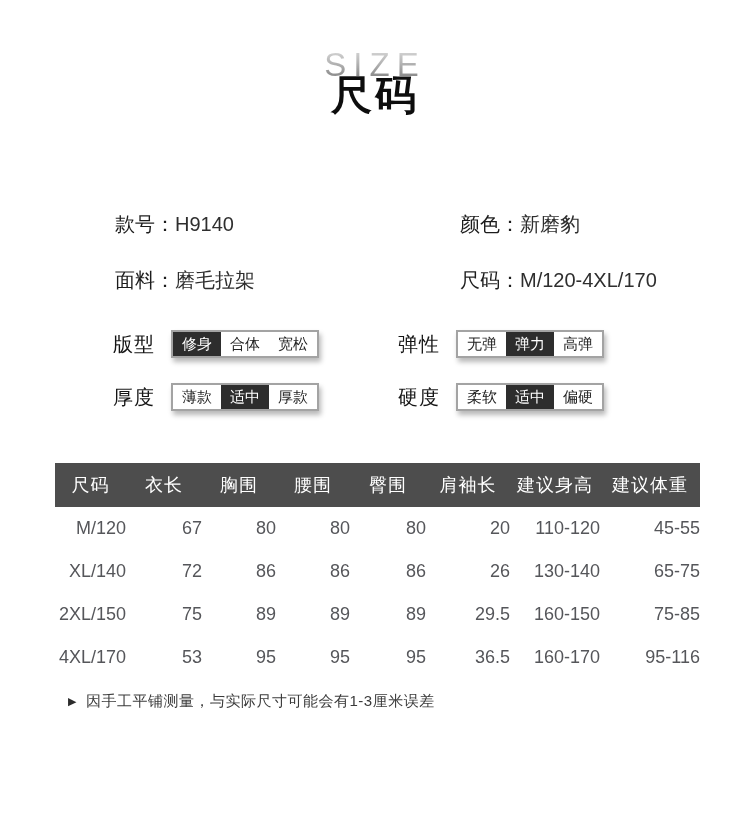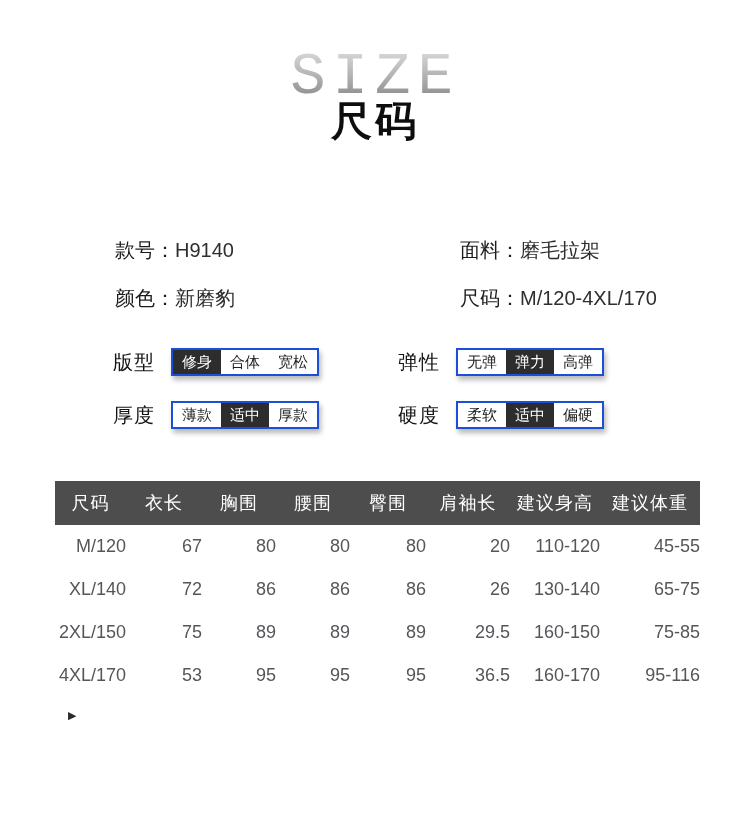--- a/index.html
+++ b/index.html
@@ -6,48 +6,48 @@
   body{
     width:750px;height:839px;background:#ffffff;overflow:hidden;
     font-family:"Liberation Sans","DejaVu Sans",sans-serif;
     -webkit-font-smoothing:antialiased;
   }
   .page{width:750px;height:839px;position:relative;}
 
   
   .title-section{padding-top:48px;text-align:center;}
   .size-watermark{
-    display:inline-block;font-size:59px;line-height:1;letter-spacing:7px;
+    display:inline-block;font-size:33px;line-height:1;letter-spacing:7px;
     font-weight:400;
     background:linear-gradient(180deg,#dcdcdc 0%,#b5b5b5 45%,#7d7d7d 100%);
-    -webkit-background-clip:text;background-clip:text;color:transparent;font-family:Liberation Mono, monospace;
+    -webkit-background-clip:text;background-clip:text;color:transparent;
   }
   .page-heading{
     font-size:41px;line-height:1;font-weight:700;color:#0d0d0d;
     letter-spacing:3px;margin-top:-6px;
   }
 
   
   .info-grid{
     margin-top:96px;padding-left:115px;
-    display:grid;grid-template-columns:345px auto;row-gap:24px;
+    display:grid;grid-template-columns:345px auto;row-gap:32px;
   }
   .info-item{font-size:20px;line-height:24px;color:#262626;white-space:nowrap;}
   .info-label,.info-colon{color:#1c1c1c;}
   .info-value{color:#2e2e2e;}
 
   
   .attr-grid{
     margin-top:38px;padding-left:113px;
     display:grid;grid-template-columns:260px auto;row-gap:30px;gap:25px;
   }
   .attr-item{display:flex;align-items:center;}
   .attr-label{font-size:20px;color:#141414;margin-right:16px;letter-spacing:1px;white-space:nowrap;}
   .attr-box{
-    display:inline-flex;border:2px solid #1d4ed8;background:#ffffff;
+    display:inline-flex;border:2px solid #a3a3a3;background:#ffffff;
     box-shadow:2px 4px 5px rgba(0,0,0,0.28);
     justify-content:flex-end;
   }
   .attr-cell{
     width:48px;height:24px;line-height:24px;text-align:center;
     font-size:15px;color:#222222;white-space:nowrap;
   }
   .attr-cell.selected{background:#2d2d2d;color:#ffffff;}
 
   
@@ -75,22 +75,22 @@
 
 <div class="page">
 
   <div class="title-section">
     <div class="size-watermark">SIZE</div>
     <div class="page-heading">尺码</div>
   </div>
 
   <div class="info-grid">
       <div class="info-item"><span class="info-label">款号</span><span class="info-colon">：</span><span class="info-value">H9140</span></div>
+      <div class="info-item"><span class="info-label">颜色</span><span class="info-colon">：</span><span class="info-value">新磨豹</span></div>
       <div class="info-item"><span class="info-label">面料</span><span class="info-colon">：</span><span class="info-value">磨毛拉架</span></div>
-      <div class="info-item"><span class="info-label">颜色</span><span class="info-colon">：</span><span class="info-value">新磨豹</span></div>
       <div class="info-item"><span class="info-label">尺码</span><span class="info-colon">：</span><span class="info-value">M/120-4XL/170</span></div>
     </div>
 
   <div class="attr-grid">
       <div class="attr-item">
         <span class="attr-label">版型</span>
         <div class="attr-box">
           <span class="attr-cell selected">修身</span>
           <span class="attr-cell">合体</span>
           <span class="attr-cell">宽松</span>
@@ -184,15 +184,16 @@
           <td>95</td>
           <td>36.5</td>
           <td>160-170</td>
           <td>95-116</td>
         </tr>
       </tbody>
   </table>
 
   <div class="footnote">
     <span class="arrow">▶</span>
+    <span>因手工平铺测量，与实际尺寸可能会有1-3厘米误差</span>
   </div>
 
 </div>
 
 </body></html>

